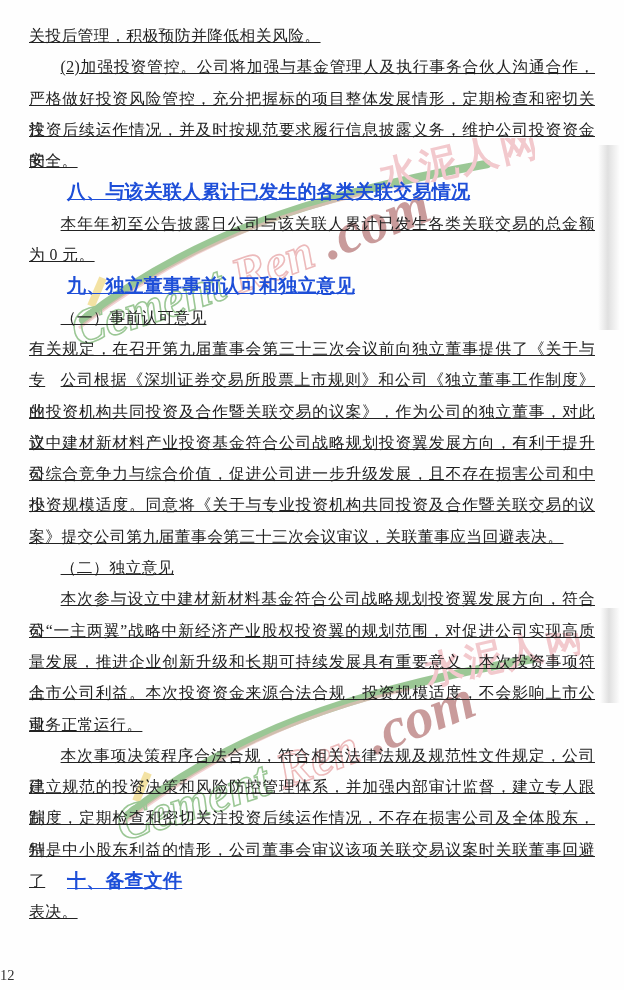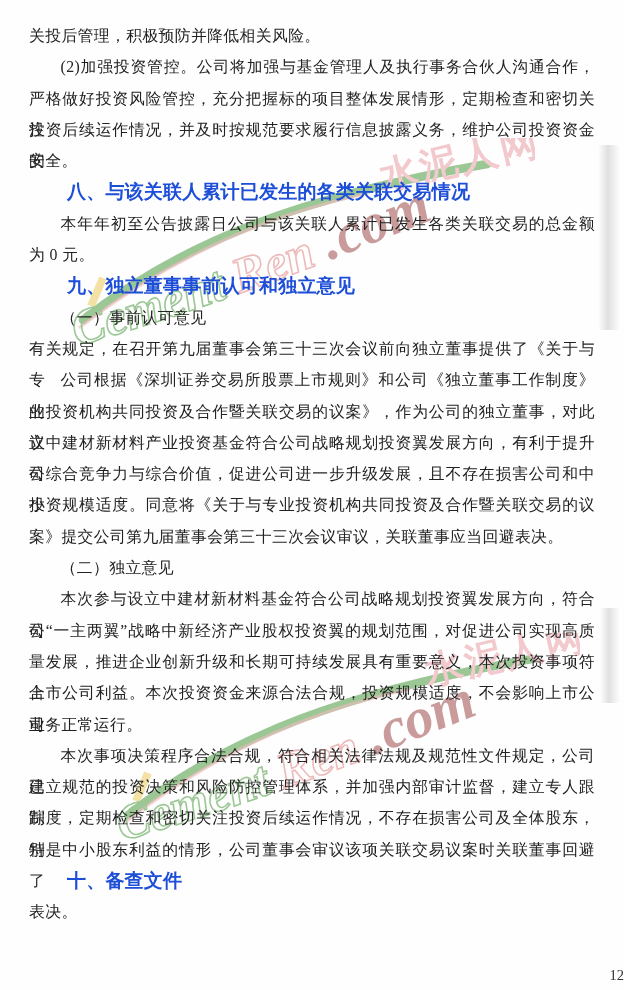--- a/index.html
+++ b/index.html
@@ -27,34 +27,35 @@
     left:29px;top:20px;width:566px;
   }
   .line{
     font-size:15.8px;
     height:31.3px;
     line-height:31.3px;
     text-align:justify;
     text-align-last:left;
     letter-spacing:.4px;
     color:#222;
+    text-decoration:underline;
   }
   .line.fill{text-align-last:justify;}
   .line.indent{text-indent:2em;}
   .line.bold{
     font-family:"Liberation Sans","DejaVu Sans",sans-serif;
     font-weight:700;
     font-size:19px;
     color:#1d4ed8;
     letter-spacing:.2px;
   }
   .page-number{
     position:absolute;z-index:2;
     left:0;bottom:6px;width:100%;
-    text-align:right;
+    text-align:left;
     font-size:14.5px;color:#333;
   }
 </style>
 </head>
 <body>
 
 <div class="page">
 
   <div class="artifact a1"></div>
   <div class="artifact a2"></div>

